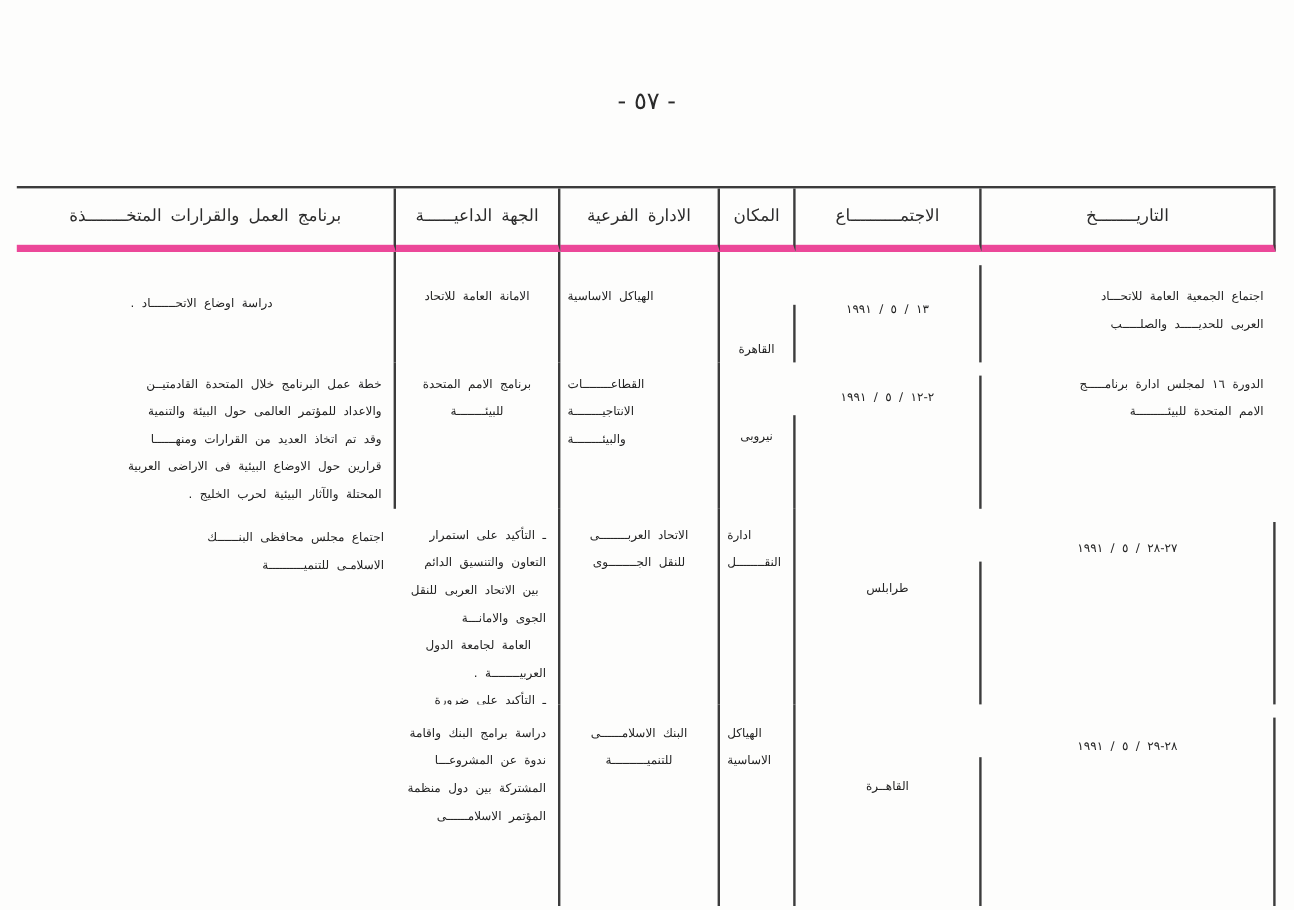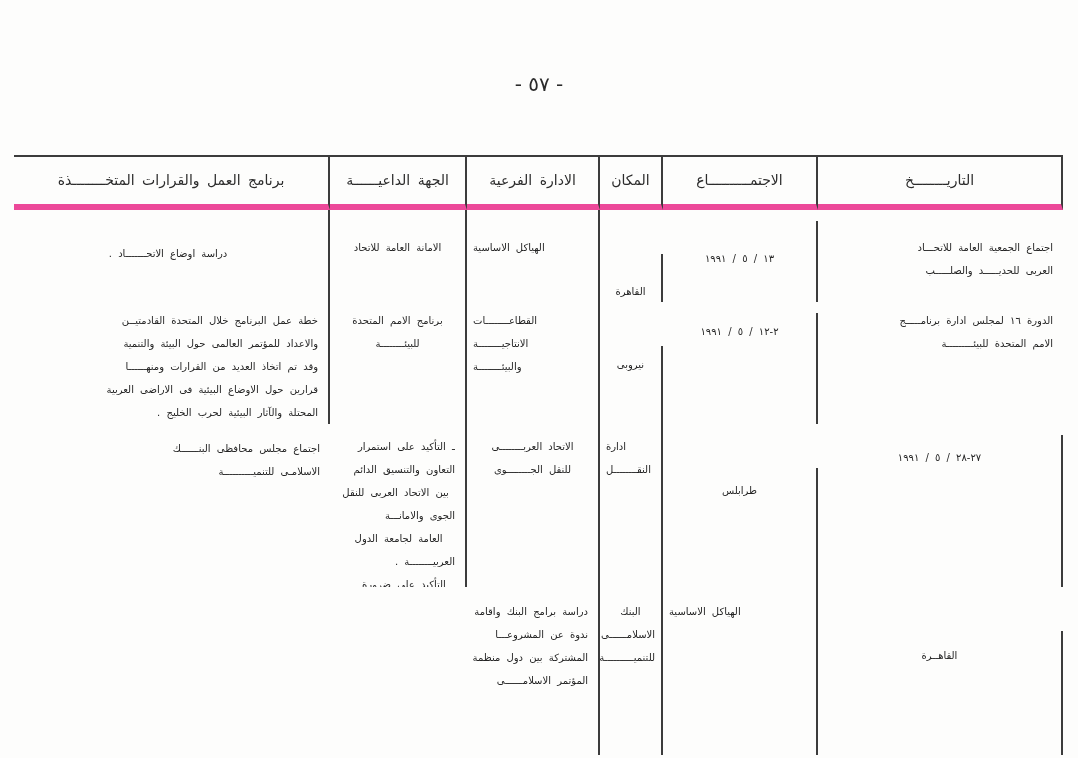--- a/index.html
+++ b/index.html
@@ -124,20 +124,21 @@
     <div class="cell r3 c-work vline multiline">ـ التأكيد على استمرار التعاون والتنسيق الدائم
  بين الاتحاد العربى للنقل الجوى والامانـــة
   العامة لجامعة الدول العربيــــــــة .
 ـ التأكيد على ضرورة انشاء المرجعية العربية
  لتناول موضوع أثر التحرر الاوربى فى مجــــا
  النقل الجوى على مستقبل مؤسسات النقــــل
   الجوى العربيــــــة .</div>
 
     <div class="cell r4 c-meeting multiline">اجتماع مجلس محافظى البنــــــك
 الاسلامـى للتنميــــــــــة</div>
+    <div class="cell r4 c-date vline">٢٨-٢٩ / ٥ / ١٩٩١</div>
     <div class="cell r4 c-place vline">القاهــرة</div>
     <div class="cell r4 c-sub vline multiline">الهياكل الاساسية</div>
     <div class="cell r4 c-invite vline multiline">البنك الاسلامــــــى
 للتنميــــــــــة</div>
     <div class="cell r4 c-work vline multiline">دراسة برامج البنك واقامة ندوة عن المشروعـــا
 المشتركة بين دول منظمة المؤتمر الاسلامــــــى</div>
 
   </div>
 
 </div>

